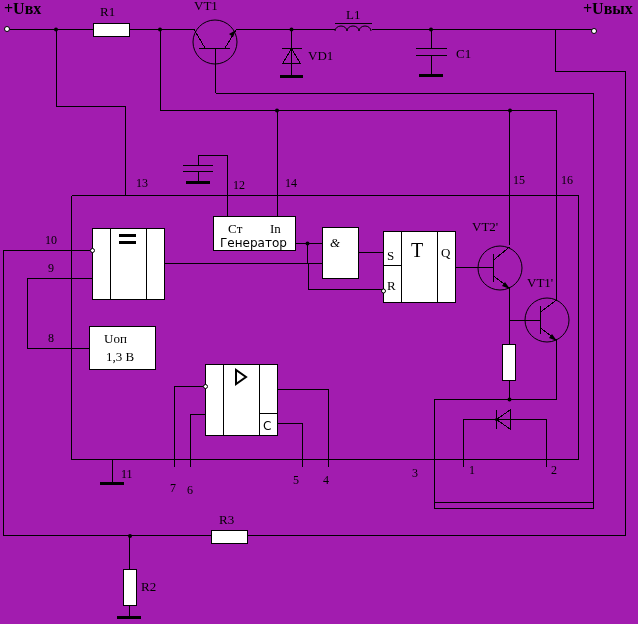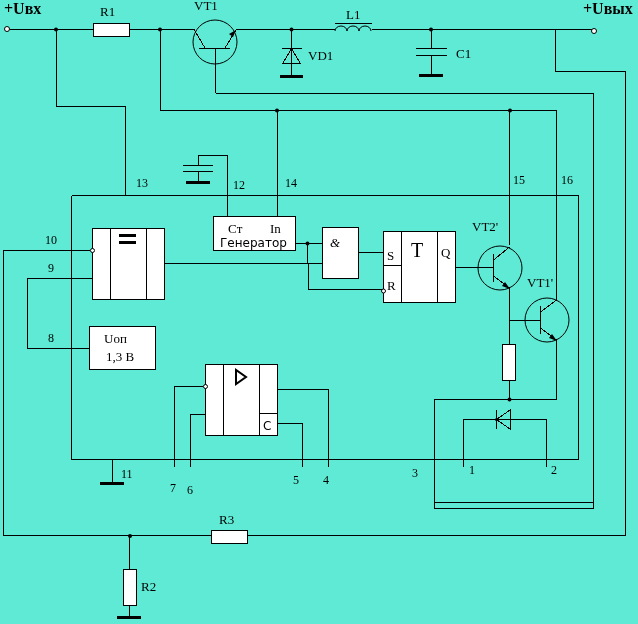--- a/index.html
+++ b/index.html
@@ -1,16 +1,16 @@
 <!DOCTYPE html>
 <html><head>
 <meta charset="utf-8">
 <style>
   html, body { margin: 0; padding: 0; background: #ffffff; }
-  #canvas { position: relative; width: 638px; height: 624px; overflow: hidden; background: #5eead4; }
+  #canvas { position: relative; width: 638px; height: 624px; overflow: hidden; background: #a21caf; }
   svg { position: absolute; left: 0; top: 0; }
   .w { stroke: #000; stroke-width: 1; fill: none; shape-rendering: crispEdges; }
   .wt { stroke: #000; stroke-width: 3; fill: none; shape-rendering: crispEdges; }
   .box { stroke: #000; stroke-width: 1; fill: #fff; shape-rendering: crispEdges; }
   .circ { stroke: #000; stroke-width: 1; fill: none; }
   .dot { fill: #000; }
   .odot { fill: #fff; stroke: #000; stroke-width: 1; }
   .t { font-family: "Liberation Serif", serif; font-size: 13px; fill: #000; }
   .tb { font-family: "Liberation Serif", serif; font-size: 16px; font-weight: bold; fill: #000; }
   .ts { font-family: "DejaVu Sans", sans-serif; font-size: 12px; fill: #000; }

